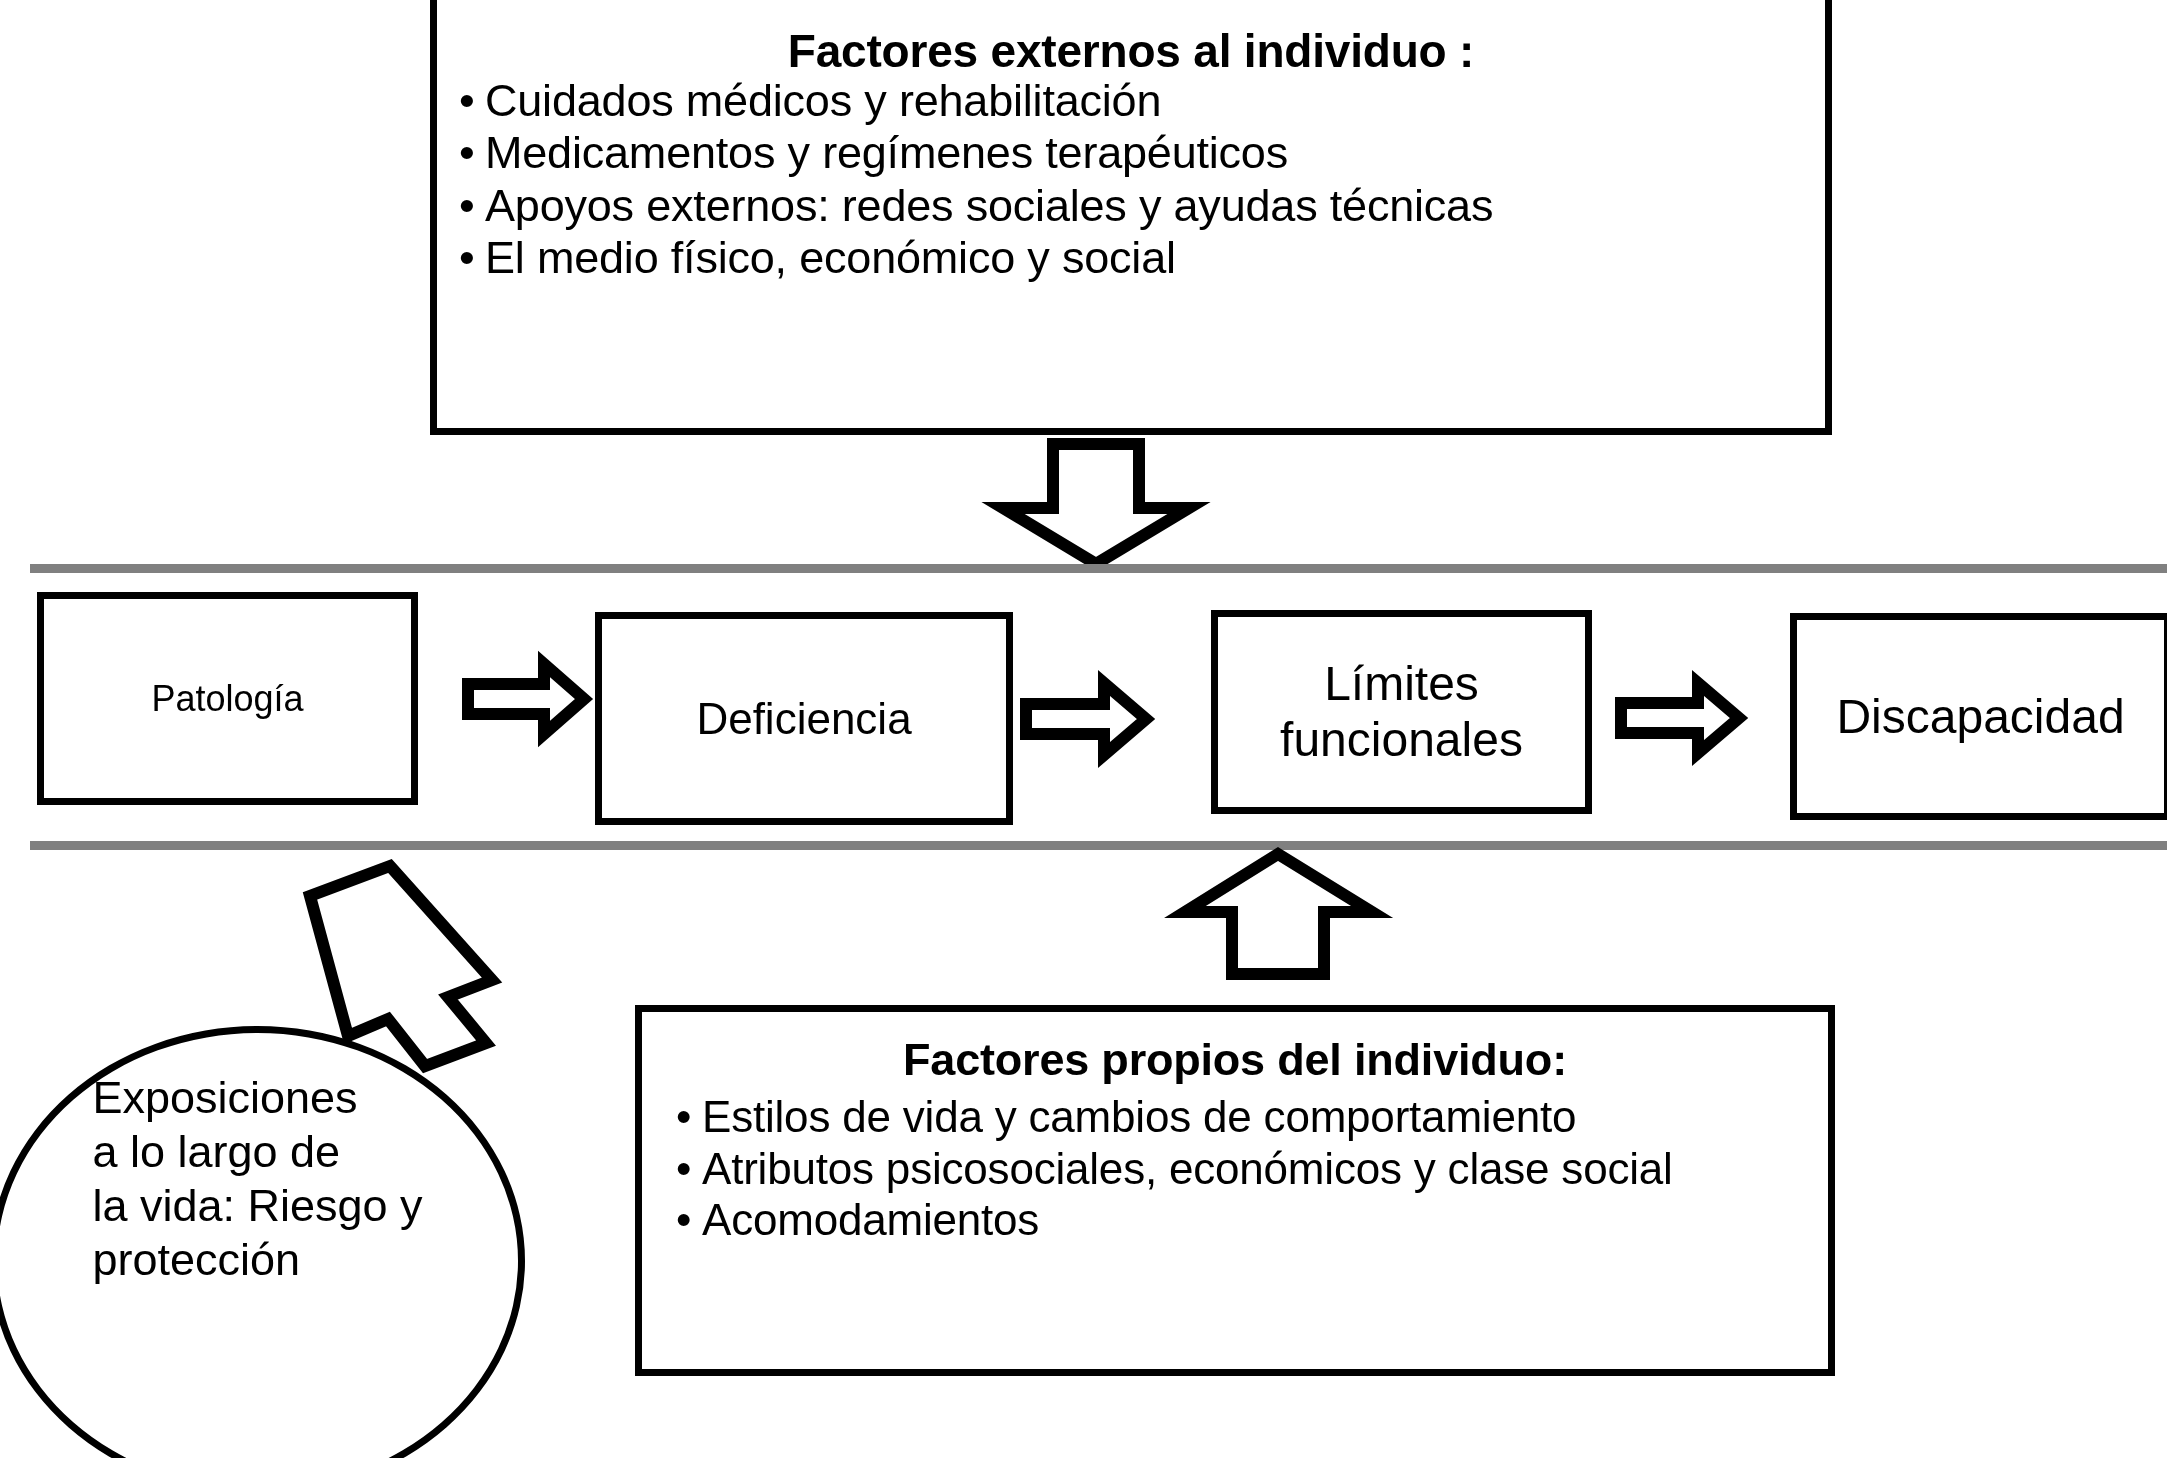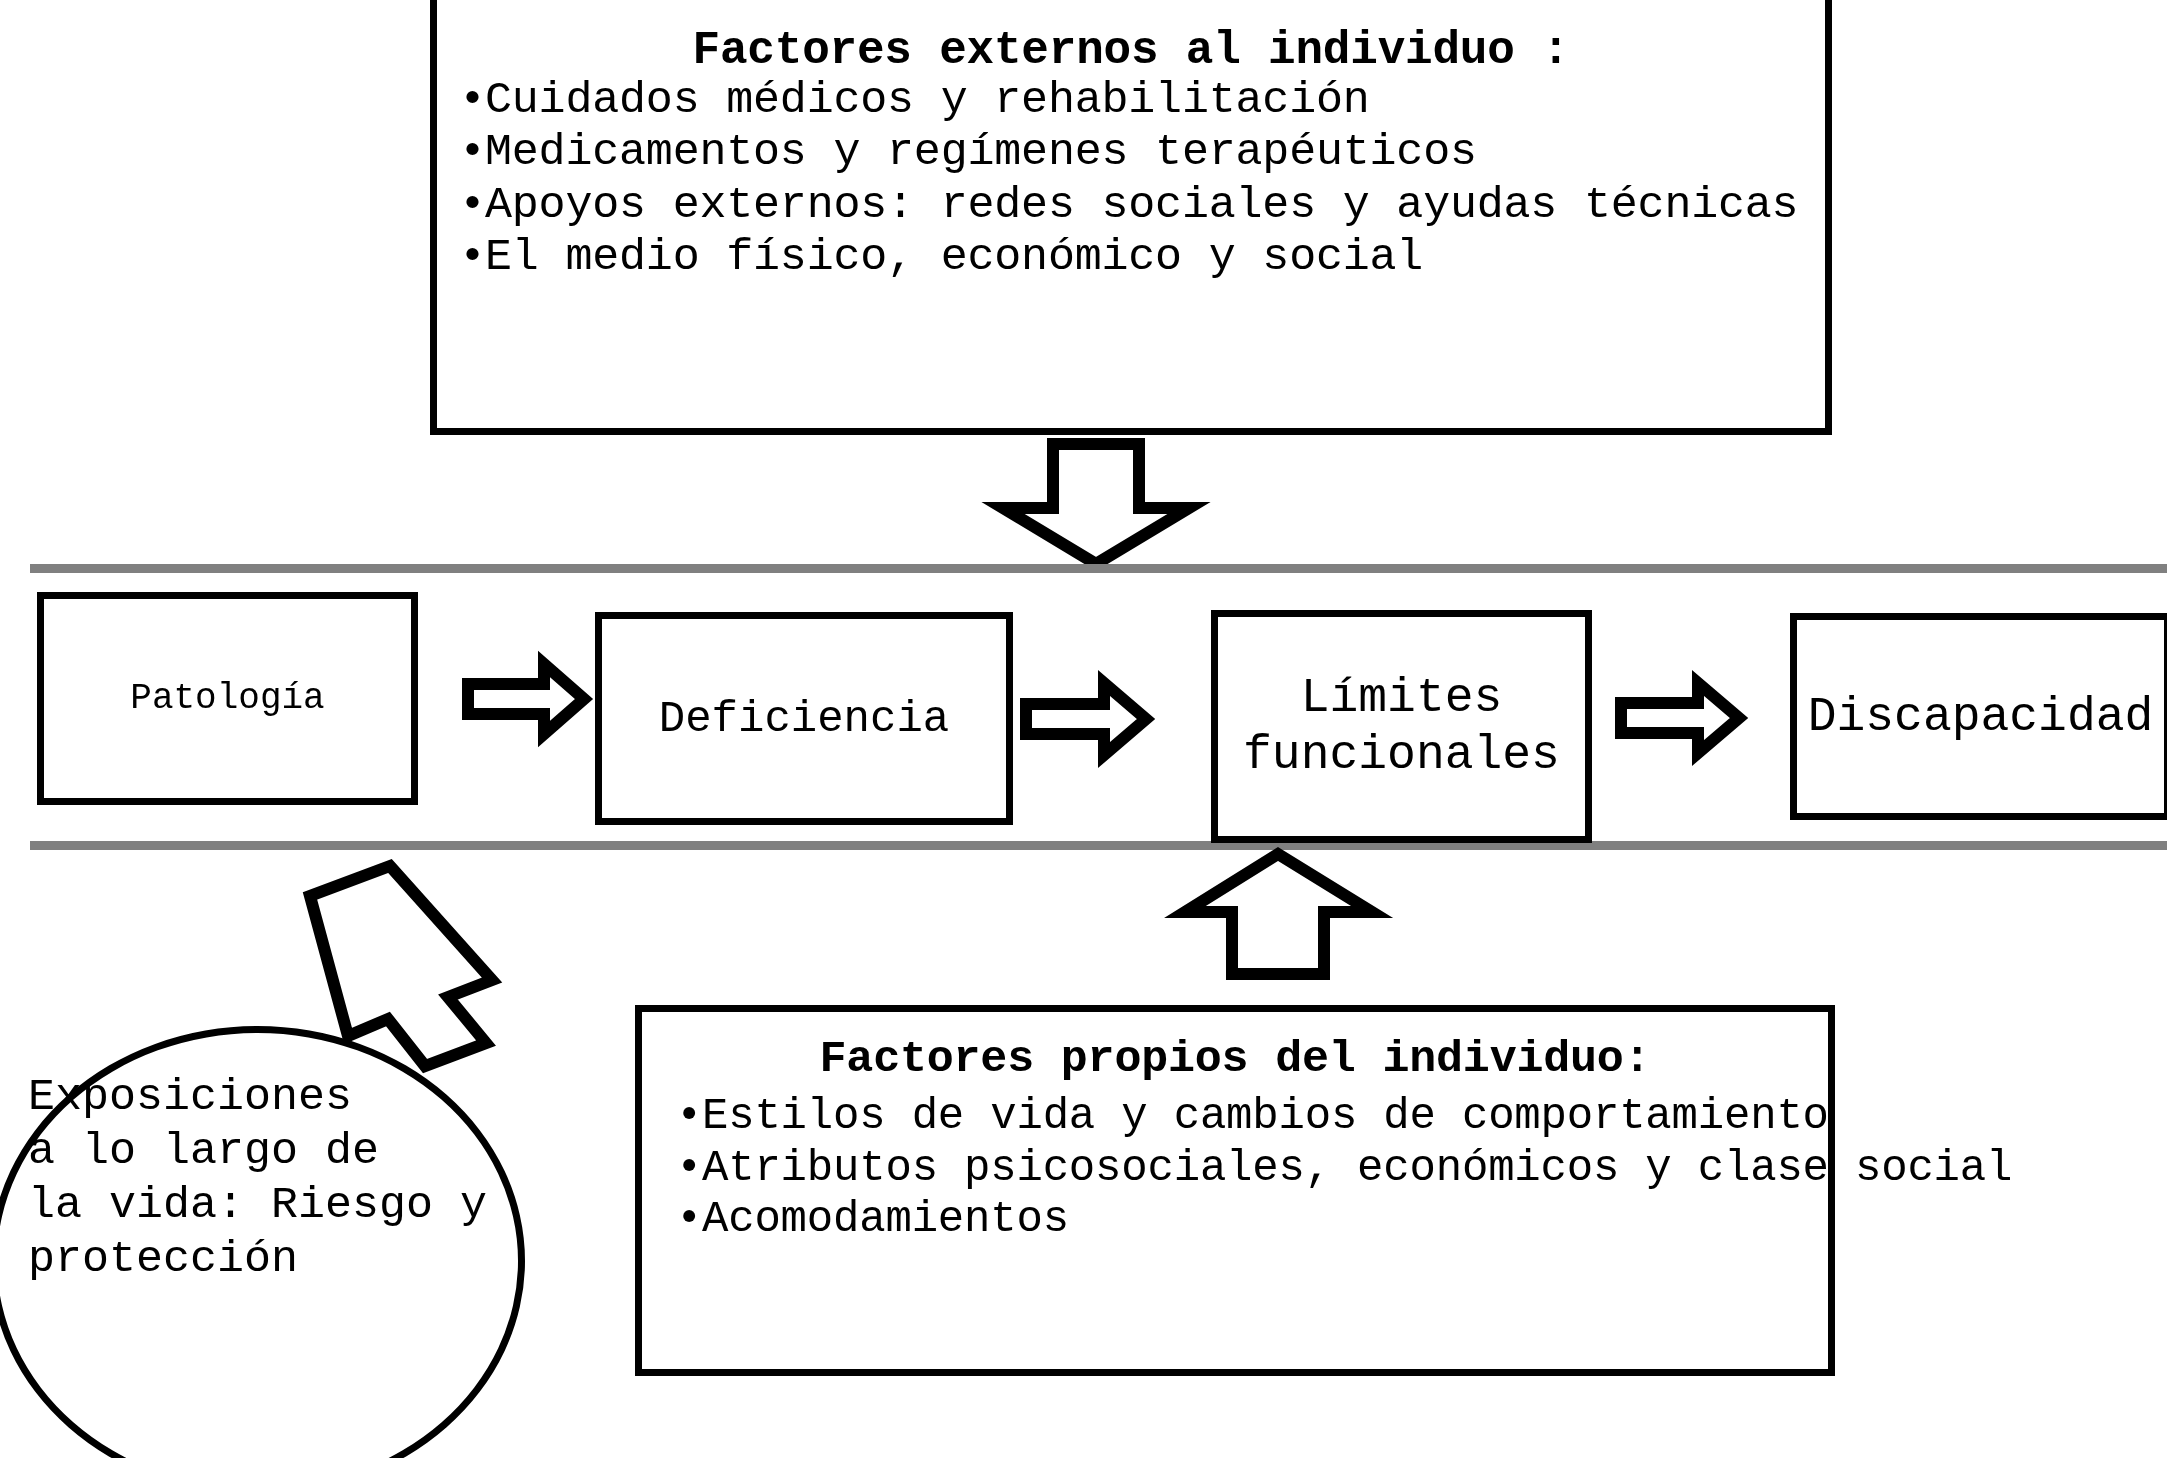--- a/index.html
+++ b/index.html
@@ -6,21 +6,21 @@
     margin: 0;
     padding: 0;
     background: #ffffff;
   }
   #stage {
     position: relative;
     width: 2167px;
     height: 1458px;
     background: #ffffff;
     overflow: hidden;
-    font-family: Liberation Mono, monospace;
+    font-family: Liberation Sans, sans-serif;
     color: #000000;
   }
 
   
   .flowbox {
     position: absolute;
     box-sizing: border-box;
     border: 7px solid #000000;
     background: #ffffff;
     display: flex;
@@ -100,21 +100,21 @@
     width: 2137px;
     height: 9px;
     background: #808080;
   }
   #rail-top  { top: 564px; }
   #rail-bot  { top: 841px; }
 
   
   #box-patologia   { left: 37px;   top: 592px; width: 381px; height: 213px; font-size: 36px; }
   #box-deficiencia { left: 595px;  top: 612px; width: 418px; height: 213px; font-size: 44px; }
-  #box-limites     { left: 1211px; top: 610px; width: 381px; height: 233px; font-size: 48px; line-height: 1.17; }
+  #box-limites     { left: 1211px; top: 610px; width: 381px; height: 204px; font-size: 48px; line-height: 1.17; }
   #box-discapacidad{ left: 1790px; top: 613px; width: 381px; height: 207px; font-size: 48px; }
 
   
   .arrow-svg { position: absolute; overflow: visible; }
   .arrow-shape { fill: #ffffff; stroke: #000000; stroke-width: 12; stroke-linejoin: miter; }
 
   #arrow-h1 { left: 462px;  top: 658px; width: 128px; height: 82px; }
   #arrow-h2 { left: 1020px; top: 677px; width: 132px; height: 84px; }
   #arrow-h3 { left: 1615px; top: 677px; width: 130px; height: 82px; }
   #arrow-down { left: 996px;  top: 440px; width: 200px; height: 128px; }

